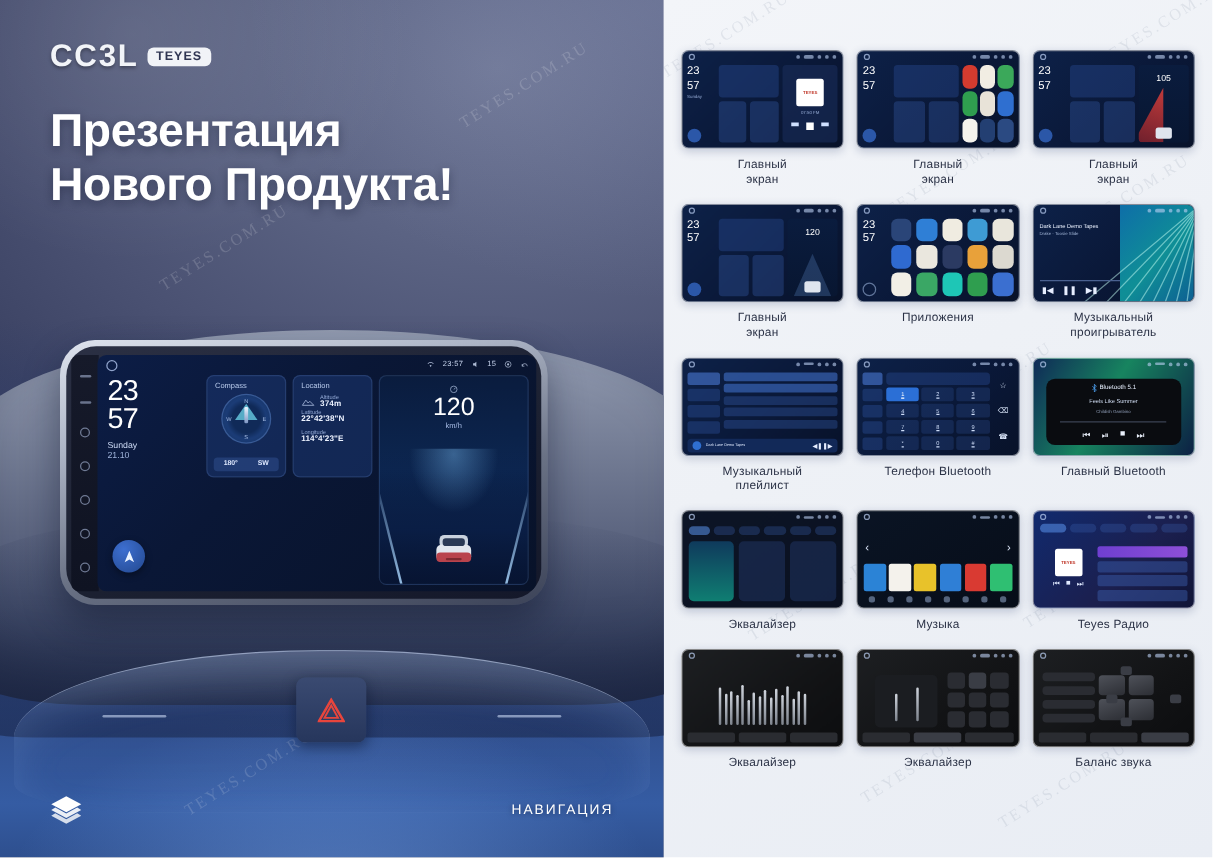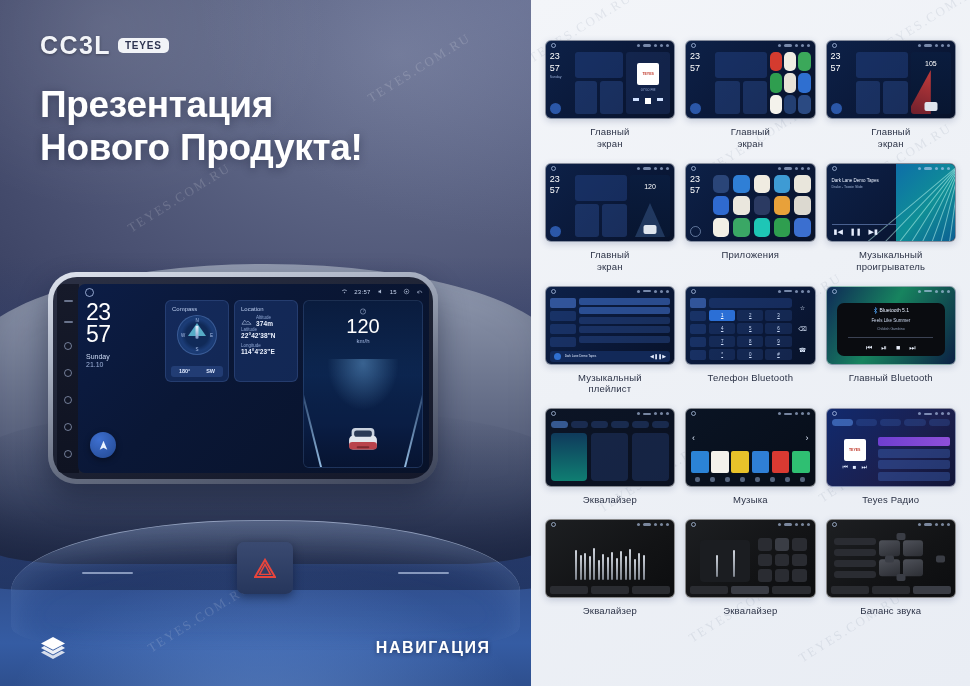--- a/index.html
+++ b/index.html
@@ -250,21 +250,21 @@
   }
   .hazard svg { width: 22px; height: 20px; }
 
   .hero-foot {
     position: absolute; left: 0; right: 0; bottom: 26px;
     display: flex; align-items: center; justify-content: space-between;
     padding: 0 40px; z-index: 7;
   }
   .layers-ic { width: 26px; height: 24px; }
   .nav-word {
-    font-size: 16px; font-weight: 700; color: #ffffff; letter-spacing: 1.6px;
+    font-size: 11px; font-weight: 400; color: #ffffff; letter-spacing: 1.6px;
     text-shadow: 0 1px 4px rgba(8,16,40,.5);
   }
 
   .wm {
     position: absolute; color: rgba(255,255,255,.16);
     font-size: 13px; letter-spacing: 2px; transform: rotate(-32deg);
     pointer-events: none; user-select: none; white-space: nowrap;
     font-family: "Liberation Serif", serif;
   }
   .wm-dark { color: rgba(40,55,95,.085); }

